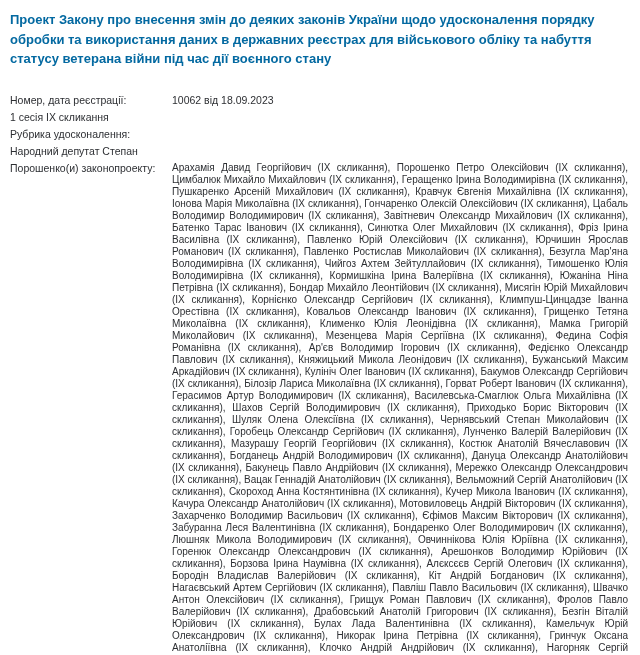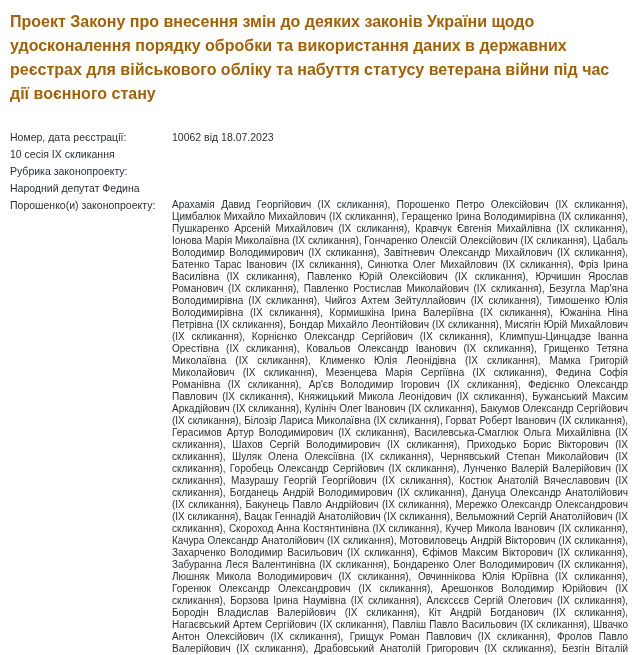--- a/index.html
+++ b/index.html
@@ -13,24 +13,24 @@
     font-family: "Liberation Sans", sans-serif;
     color: #2d2f33;
     overflow: hidden;
   }
   .page {
     padding: 10px 12px 0 10px;
     box-sizing: border-box;
     width: 640px;
   }
   .title {
-    font-size: 16px;
+    font-size: 13px;
     font-weight: bold;
     line-height: 1.5;
-    color: #a16207;
+    color: #0369a1;
     margin: 0 0 25px 0;
     max-width: 616px;
   }
   .rows {
     width: 100%;
   }
   .row {
     display: grid;
     grid-template-columns: 158px 1fr;
     column-gap: 4px;
@@ -55,33 +55,33 @@
 <body>
 
 <div class="page">
 
   <h1 class="title">Проект Закону про внесення змін до деяких законів України щодо удосконалення порядку обробки та використання даних в державних реєстрах для військового обліку та набуття статусу ветерана війни під час дії воєнного стану</h1>
 
   <div class="rows">
 
     <div class="row">
       <div class="label">Номер, дата реєстрації:</div>
-      <div class="value">10062 від 18.07.2023</div>
+      <div class="value">10062 від 18.09.2023</div>
     </div>
 
     <div class="row">
-      <div class="value">10 сесія ІХ скликання</div>
+      <div class="value">1 сесія ІХ скликання</div>
     </div>
 
     <div class="row">
-      <div class="label">Рубрика законопроекту:</div>
+      <div class="label">Рубрика удосконалення:</div>
     </div>
 
     <div class="row">
-      <div class="value">Народний депутат Федина</div>
+      <div class="value">Народний депутат Степан</div>
     </div>
 
     <div class="row">
       <div class="label">Порошенко(и) законопроекту:</div>
       <div class="value justify">Арахамія Давид Георгійович (ІХ скликання), Порошенко Петро Олексійович (ІХ скликання), Цимбалюк Михайло Михайлович (ІХ скликання), Геращенко Ірина Володимирівна (ІХ скликання), Пушкаренко Арсеній Михайлович (ІХ скликання), Кравчук Євгенія Михайлівна (ІХ скликання), Іонова Марія Миколаївна (ІХ скликання), Гончаренко Олексій Олексійович (ІХ скликання), Цабаль Володимир Володимирович (ІХ скликання), Завітневич Олександр Михайлович (ІХ скликання), Батенко Тарас Іванович (ІХ скликання), Синютка Олег Михайлович (ІХ скликання), Фріз Ірина Василівна (ІХ скликання), Павленко Юрій Олексійович (ІХ скликання), Юрчишин Ярослав Романович (ІХ скликання), Павленко Ростислав Миколайович (ІХ скликання), Безугла Мар'яна Володимирівна (ІХ скликання), Чийгоз Ахтем Зейтуллайович (ІХ скликання), Тимошенко Юлія Володимирівна (ІХ скликання), Кормишкіна Ірина Валеріївна (ІХ скликання), Южаніна Ніна Петрівна (ІХ скликання), Бондар Михайло Леонтійович (ІХ скликання), Мисягін Юрій Михайлович (ІХ скликання), Корнієнко Олександр Сергійович (ІХ скликання), Климпуш-Цинцадзе Іванна Орестівна (ІХ скликання), Ковальов Олександр Іванович (ІХ скликання), Грищенко Тетяна Миколаївна (ІХ скликання), Клименко Юлія Леонідівна (ІХ скликання), Мамка Григорій Миколайович (ІХ скликання), Мезенцева Марія Сергіївна (ІХ скликання), Федина Софія Романівна (ІХ скликання), Ар'єв Володимир Ігорович (ІХ скликання), Федієнко Олександр Павлович (ІХ скликання), Княжицький Микола Леонідович (ІХ скликання), Бужанський Максим Аркадійович (ІХ скликання), Кулініч Олег Іванович (ІХ скликання), Бакумов Олександр Сергійович (ІХ скликання), Білозір Лариса Миколаївна (ІХ скликання), Горват Роберт Іванович (ІХ скликання), Герасимов Артур Володимирович (ІХ скликання), Василевська-Смаглюк Ольга Михайлівна (ІХ скликання), Шахов Сергій Володимирович (ІХ скликання), Приходько Борис Вікторович (ІХ скликання), Шуляк Олена Олексіївна (ІХ скликання), Чернявський Степан Миколайович (ІХ скликання), Горобець Олександр Сергійович (ІХ скликання), Лунченко Валерій Валерійович (ІХ скликання), Мазурашу Георгій Георгійович (ІХ скликання), Костюк Анатолій Вячеславович (ІХ скликання), Богданець Андрій Володимирович (ІХ скликання), Дануца Олександр Анатолійович (ІХ скликання), Бакунець Павло Андрійович (ІХ скликання), Мережко Олександр Олександрович (ІХ скликання), Вацак Геннадій Анатолійович (ІХ скликання), Вельможний Сергій Анатолійович (ІХ скликання), Скороход Анна Костянтинівна (ІХ скликання), Кучер Микола Іванович (ІХ скликання), Качура Олександр Анатолійович (ІХ скликання), Мотовиловець Андрій Вікторович (ІХ скликання), Захарченко Володимир Васильович (ІХ скликання), Єфімов Максим Вікторович (ІХ скликання), Забуранна Леся Валентинівна (ІХ скликання), Бондаренко Олег Володимирович (ІХ скликання), Люшняк Микола Володимирович (ІХ скликання), Овчиннікова Юлія Юріївна (ІХ скликання), Горенюк Олександр Олександрович (ІХ скликання), Арешонков Володимир Юрійович (ІХ скликання), Борзова Ірина Наумівна (ІХ скликання), Алєксєєв Сергій Олегович (ІХ скликання), Бородін Владислав Валерійович (ІХ скликання), Кіт Андрій Богданович (ІХ скликання), Нагаєвський Артем Сергійович (ІХ скликання), Павліш Павло Васильович (ІХ скликання), Швачко Антон Олексійович (ІХ скликання), Грищук Роман Павлович (ІХ скликання), Фролов Павло Валерійович (ІХ скликання), Драбовський Анатолій Григорович (ІХ скликання), Безгін Віталій Юрійович (ІХ скликання), Булах Лада Валентинівна (ІХ скликання), Камельчук Юрій Олександрович (ІХ скликання), Никорак Ірина Петрівна (ІХ скликання), Гринчук Оксана Анатоліївна (ІХ скликання), Клочко Андрій Андрійович (ІХ скликання), Нагорняк Сергій Володимирович (ІХ скликання), Демченко Сергій Олексійович (ІХ скликання), Сюмар Вікторія Петрівна (ІХ скликання), Пасічний Олександр Станіславович (ІХ скликання), Герус Андрій Михайлович (ІХ скликання), Колєв Олег Вікторович (ІХ скликання), Лаба Михайло Михайлович (ІХ скликання), Саврасов Максим Віталійович (ІХ скликання), Скрипка Тетяна Василівна (ІХ скликання), Бондар Ганна Вячеславівна (ІХ скликання), Поляк Владіслав Миколайович (ІХ скликання), Лічман Ганна Василівна (ІХ скликання)</div>
     </div>
 
   </div>
 
 </div>

